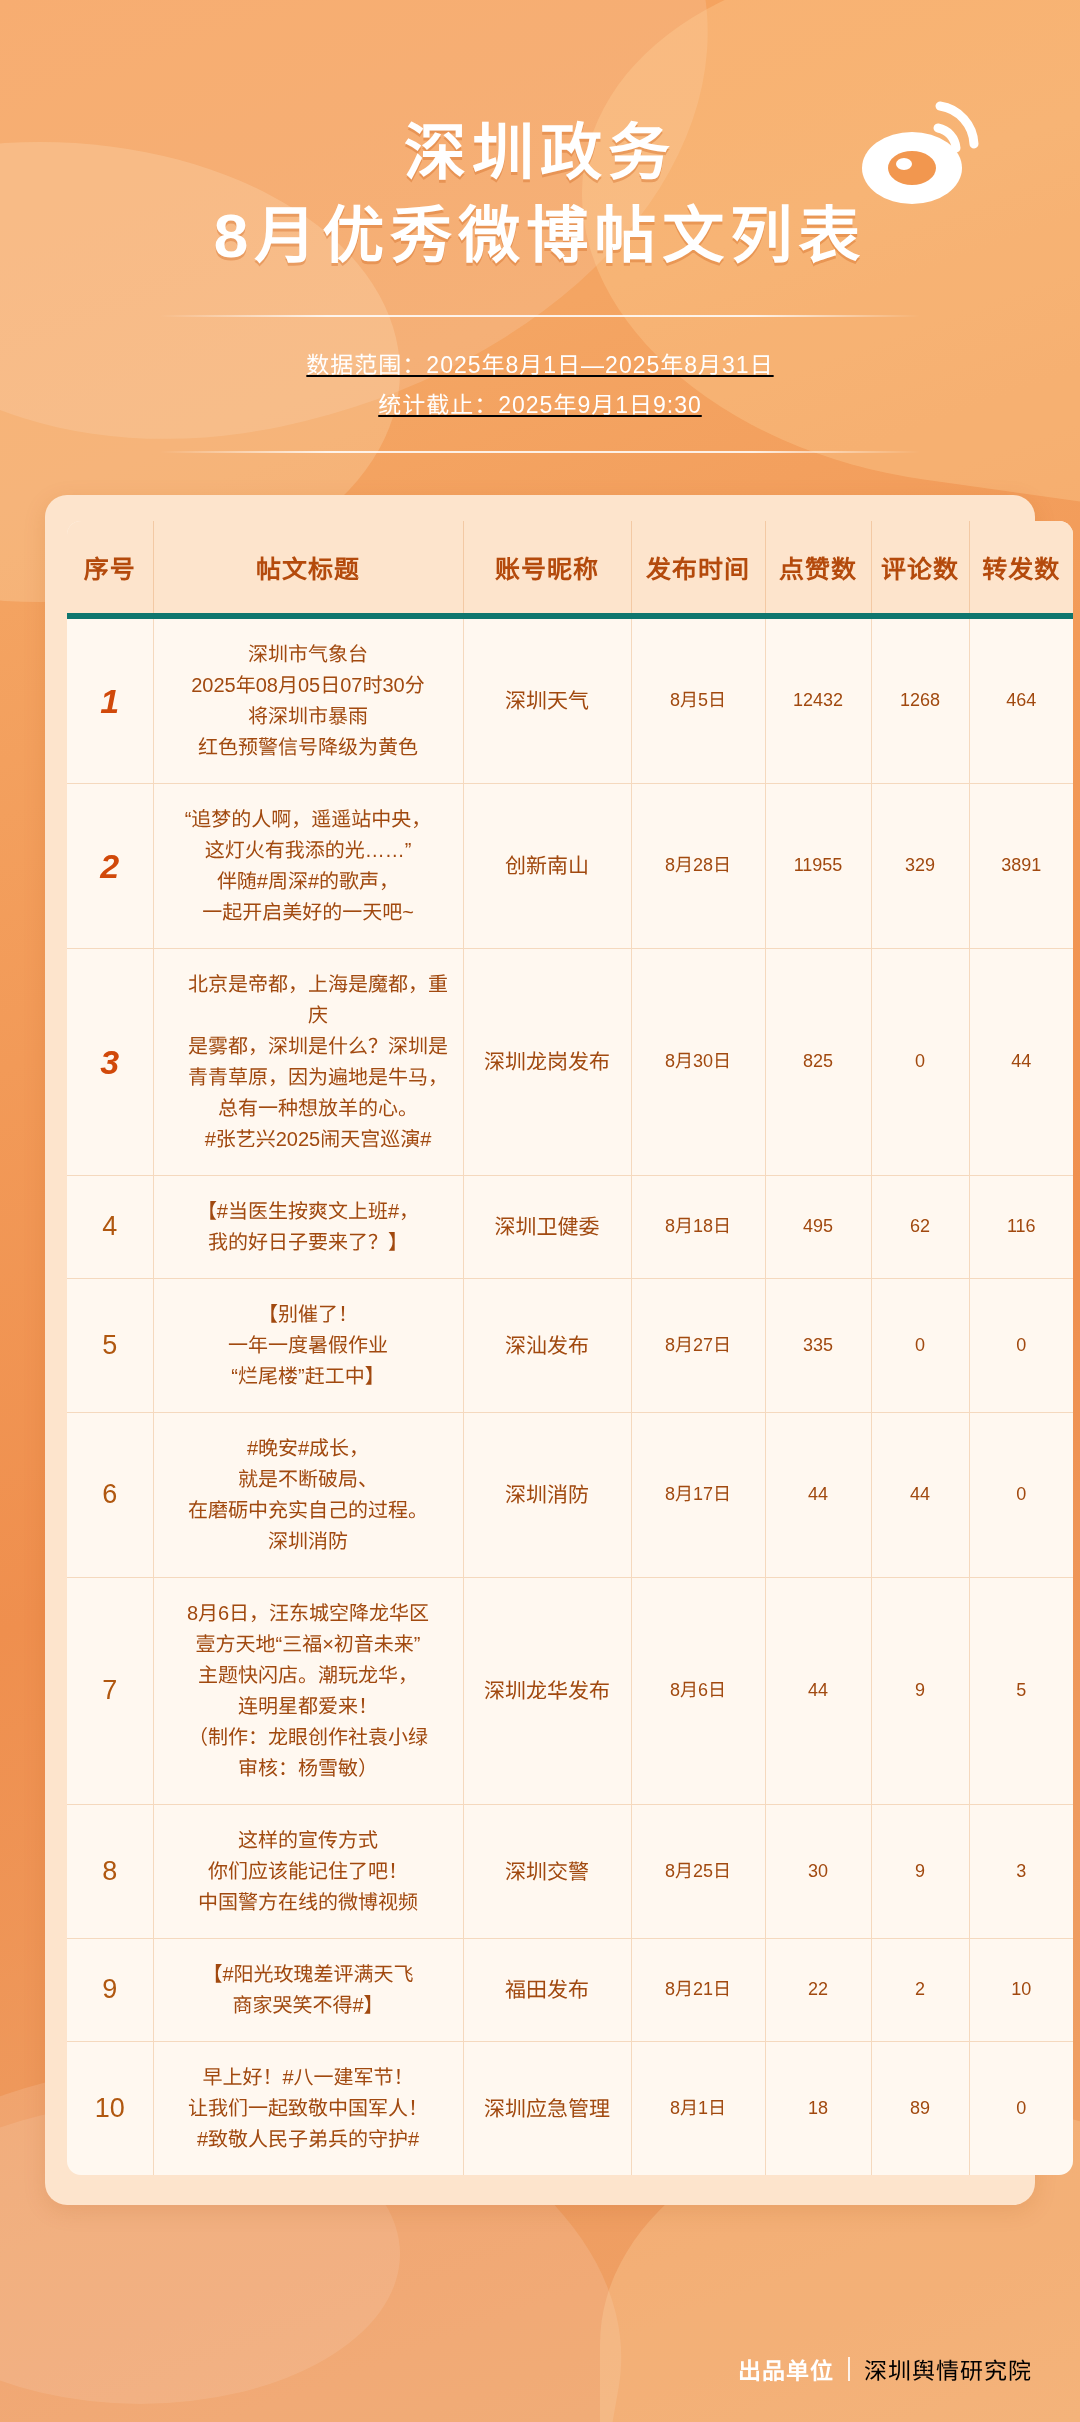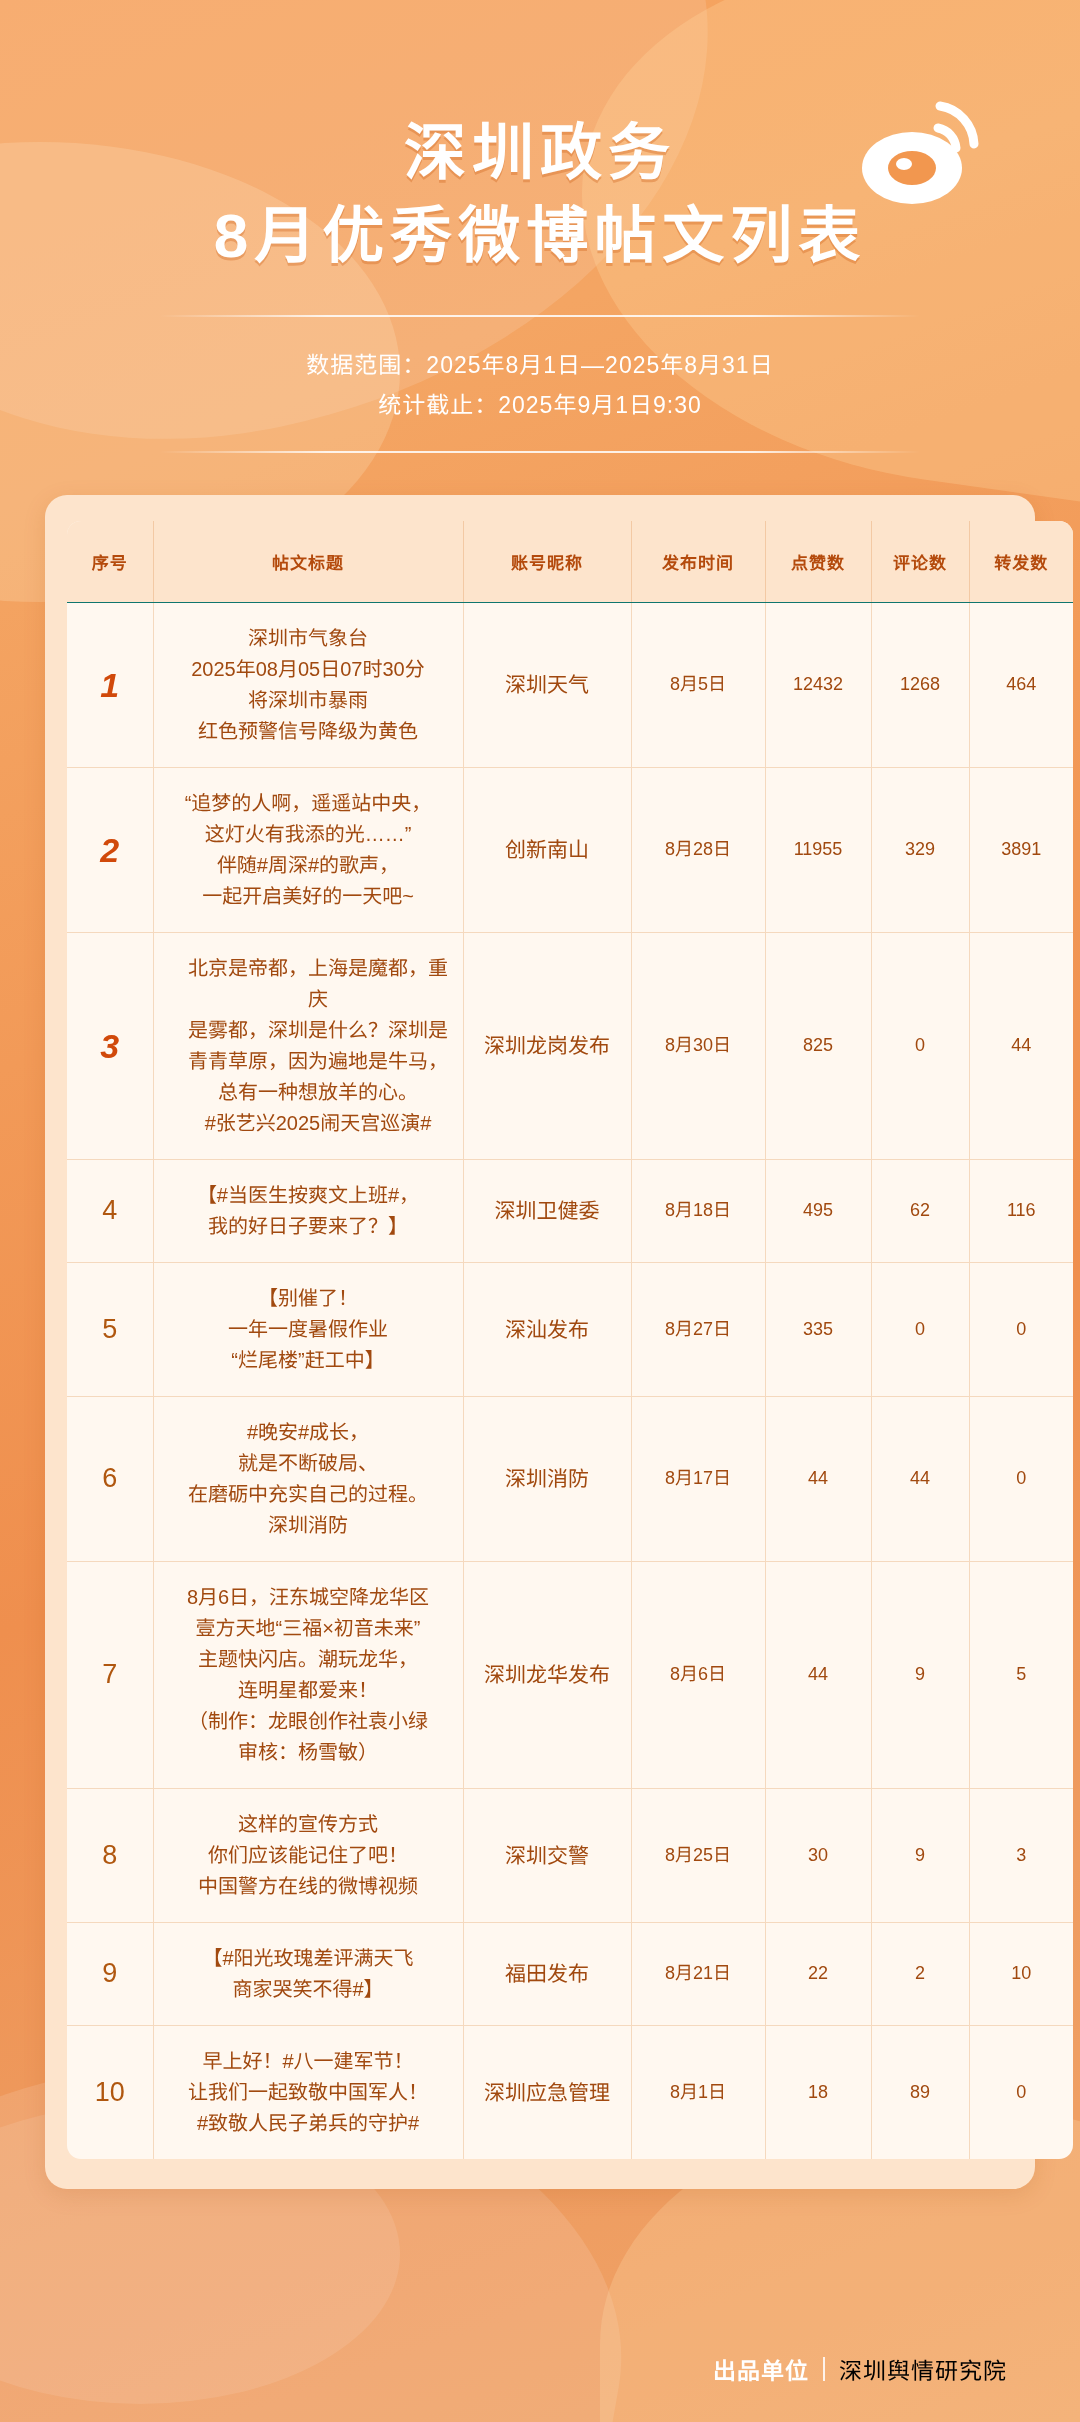--- a/index.html
+++ b/index.html
@@ -69,21 +69,21 @@
   .weibo-logo {
     position: absolute;
     right: -120px; top: -28px;
     width: 132px; height: 118px;
   }
 
   .divider {
     width: 760px; height: 2px; margin: 44px auto 0;
     background: linear-gradient(90deg, rgba(255,255,255,0) 0%, rgba(255,255,255,0.85) 22%, rgba(255,255,255,0.85) 78%, rgba(255,255,255,0) 100%);
   }
-  .sub-info { margin-top: 28px; text-align: center; }
+  .sub-info { margin-top: 28px; text-align: center; text-decoration: underline; }
   .sub-info div {
     font-size: 23px; color: #ffffff; line-height: 1.75; letter-spacing: 1px;
   }
   .divider2 {
     width: 760px; height: 2px; margin: 26px auto 0;
     background: linear-gradient(90deg, rgba(255,255,255,0) 0%, rgba(255,255,255,0.85) 22%, rgba(255,255,255,0.85) 78%, rgba(255,255,255,0) 100%);
   }
 
   
   .card {
@@ -99,24 +99,24 @@
     width: 100%;
     border-collapse: collapse;
     background: #fff8f0;
     border-radius: 14px;
     overflow: hidden;
     table-layout: fixed;
   }
   .table th {
     background: #fde4cc;
     color: #b44a0c;
-    font-size: 17px;
+    font-size: 25px;
     font-weight: bold;
     padding: 28px 4px;
-    border-bottom: 1px solid #0f766e;
+    border-bottom: 6px solid #0f766e;
     letter-spacing: 1px;
   }
   .table td {
     border-bottom: 1px solid #f5d9be;
     border-right: 1px solid #f5d9be;
     padding: 20px 8px;
     text-align: center;
     vertical-align: middle;
     font-size: 21px;
     color: #a1490f;
@@ -136,21 +136,21 @@
 
   td.rank { font-size: 27px; color: #b0570f; }
   td.rank.top { font-size: 34px; font-weight: bold; color: #d1490a; font-style: italic; }
   td.title { font-size: 20px; color: #a1490f; padding-left: 14px; padding-right: 14px; }
   td.acct  { font-size: 21px; color: #a1490f; }
   td.num   { font-size: 18px; color: #a1490f; }
 
   
   .footer {
     position: absolute;
-    right: 73px; bottom: 58px;
+    right: 48px; bottom: 58px;
     display: flex; align-items: center; gap: 14px;
   }
   .footer .label { font-size: 23px; color: #ffffff; font-weight: bold; letter-spacing: 1px; }
   .footer .bar { width: 2px; height: 24px; background: rgba(255,255,255,0.85); }
   .footer .org { font-size: 23px; color: #000000; letter-spacing: 1px; }
 </style>
 </head>
 <body>
 
 <div class="page">

